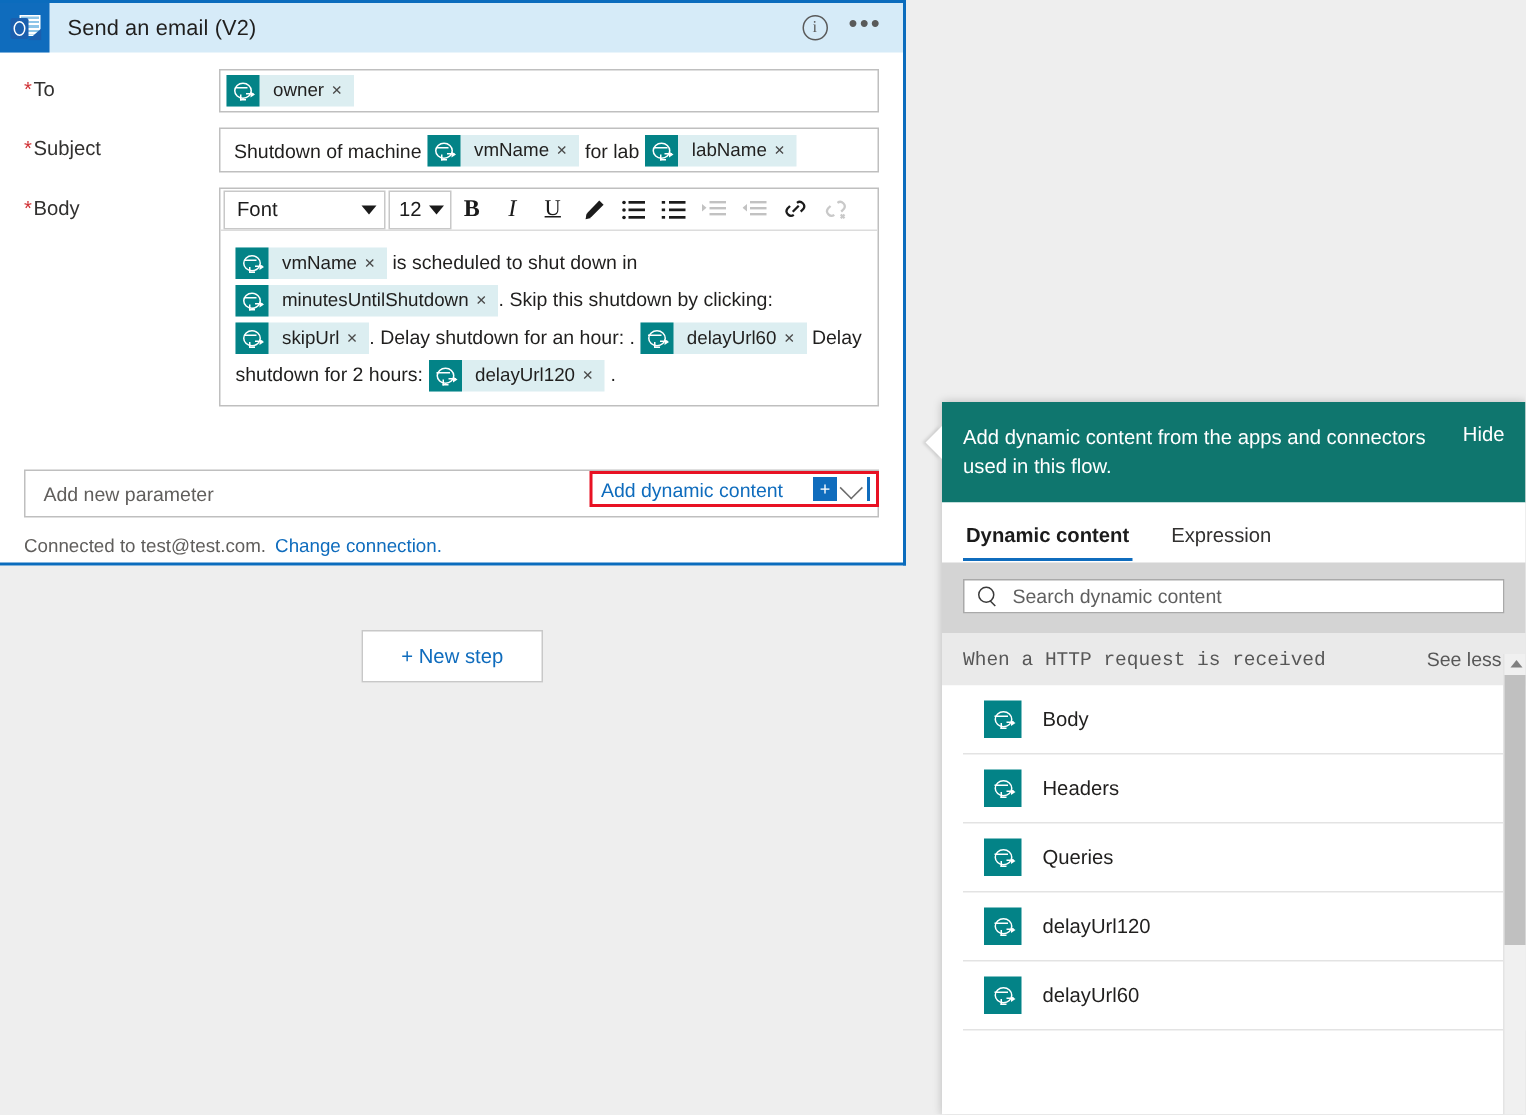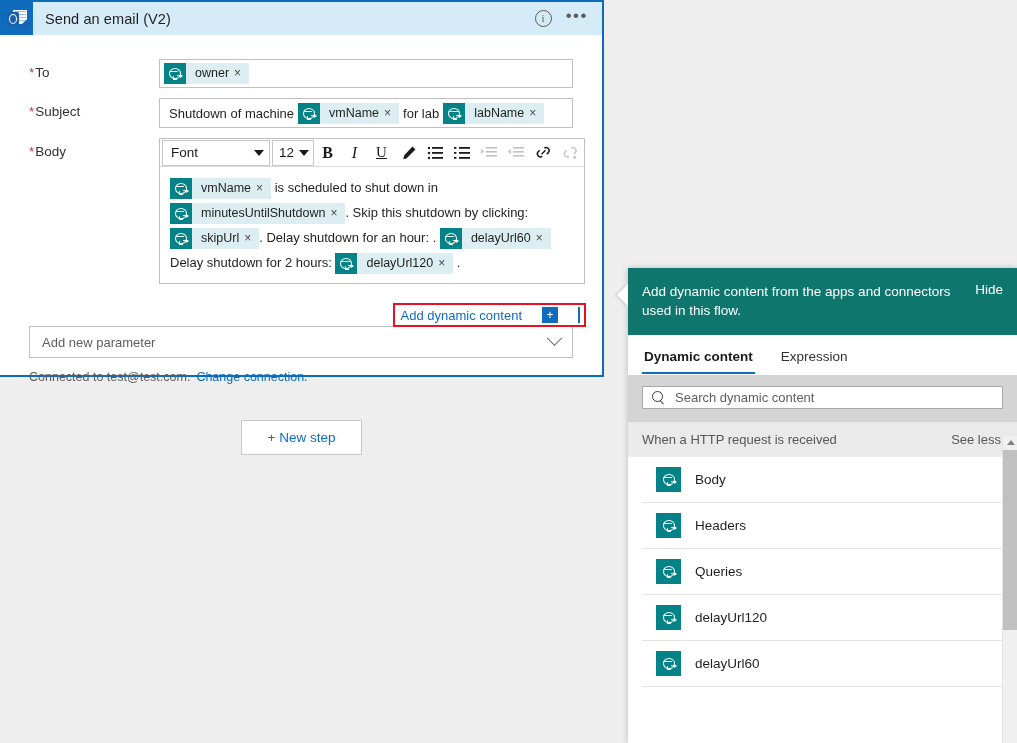--- a/index.html
+++ b/index.html
@@ -61,21 +61,21 @@
   }
   .hdr-right { margin-left: auto; display: flex; align-items: center; gap: 14px; padding-right: 14px; }
   .icon-info {
     width: 17px; height: 17px; border: 1.3px solid #5a5a5a; border-radius: 50%;
     display: flex; align-items: center; justify-content: center;
     font-size: 11px; color: #5a5a5a; font-family: "Liberation Serif", serif; line-height: 1;
     cursor: pointer;
   }
   .icon-ellipsis { font-size: 17px; color: #5a5a5a; line-height: 8px; letter-spacing: 1.5px; cursor: pointer; padding-bottom:6px;}
 
-  .form { padding: 13px; position: relative; }
+  .form { padding: 0; position: relative; }
 
   .row { display: flex; align-items: flex-start; padding: 0 16px; }
   .row-label {
     width: 130px; flex: 0 0 130px;
     font-size: 13.5px; color: #323130;
     padding-top: 6px;
     white-space: nowrap;
   }
   .req { color: #d13438; margin-right: 1px; }
 
@@ -236,21 +236,21 @@
   }
   .search-ph { font-size: 13px; color: #5f5f5f; }
   .mag { position: relative; width: 13px; height: 13px; flex: 0 0 13px; }
   .mag::before { content: ""; position: absolute; left: 0; top: 0; width: 9px; height: 9px; border: 1.3px solid #3a3a3a; border-radius: 50%; }
   .mag::after { content: ""; position: absolute; left: 8px; top: 8.5px; width: 5px; height: 0; border-top: 1.3px solid #3a3a3a; transform: rotate(45deg); transform-origin: left center; }
 
   .group-head {
     background: #eaeaea; display: flex; align-items: center; justify-content: space-between;
     padding: 10px 16px 10px 14px;
   }
-  .group-head .gtitle { font-size: 13px; color: #575757; }
+  .group-head .gtitle { font-size: 13px; color: #575757; font-family: Liberation Mono, monospace; }
   .group-head .gmore { font-size: 13px; color: #575757; cursor: pointer; }
 
   .dc-list { background: #fff; }
   .dc-item {
     display: flex; align-items: center; gap: 14px;
     padding: 10px 14px; cursor: pointer;
     border-bottom: 1px solid #e3e3e3;
     margin: 0 14px 0 14px;
   }
   .dc-item:first-child { border-top: none; }

